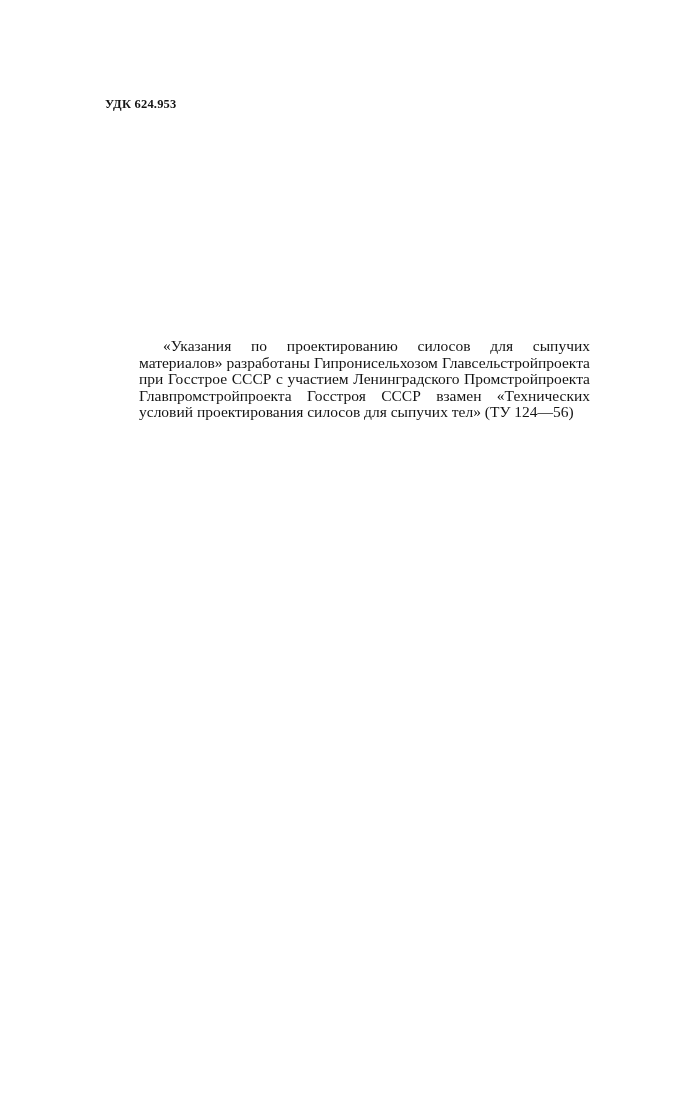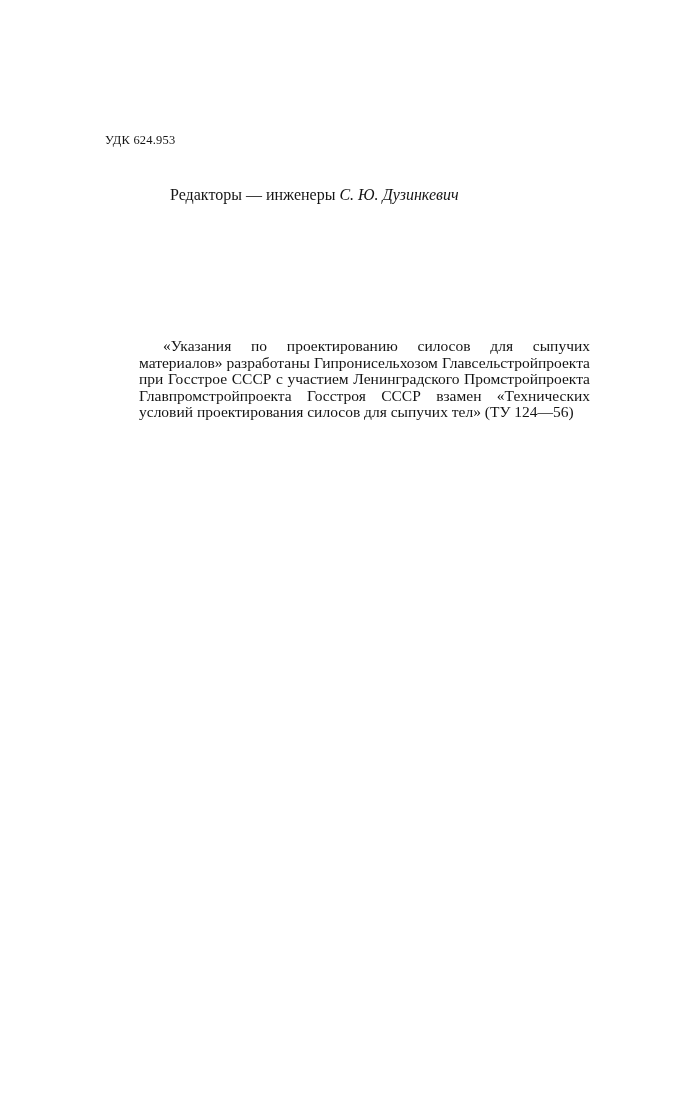--- a/index.html
+++ b/index.html
@@ -13,23 +13,22 @@
       position: relative;
       overflow: hidden;
       font-family: "Liberation Serif", "DejaVu Serif", serif;
       color: #141414;
     }
     .udk {
       position: absolute;
       left: 105px;
       top: 97px;
       font-size: 12.5px;
-      font-weight: normal;
+      font-weight: bold;
       letter-spacing: 0.2px;
-      margin-top: 36px;
     }
     .editors {
       position: absolute;
       left: 170px;
       top: 186px;
       width: 360px;
       font-size: 16px;
       line-height: 17px;
     }
     .editors .line2 {
@@ -53,16 +52,15 @@
       display: inline-block;
       width: 24px;
     }
   </style>
 </head>
 <body>
 
 <div class="udk">УДК 624.953</div>
 
 <div class="editors">
-  <div class="line1"><span>Редакторы — инженеры </span><span class="it">С. Ю. Дузинкевич</span></div>
 </div>
 
 <div class="para"><span class="indent"></span><span>«Указания по проектированию силосов для сыпучих материалов» разработаны Гипронисельхозом Главсельстройпроекта при Госстрое СССР с участием Ленинградского Промстройпроекта Главпромстройпроекта Госстроя СССР взамен «Технических условий проектирования силосов для сыпучих тел» (ТУ 124—56)</span></div>
 
 </body></html>

